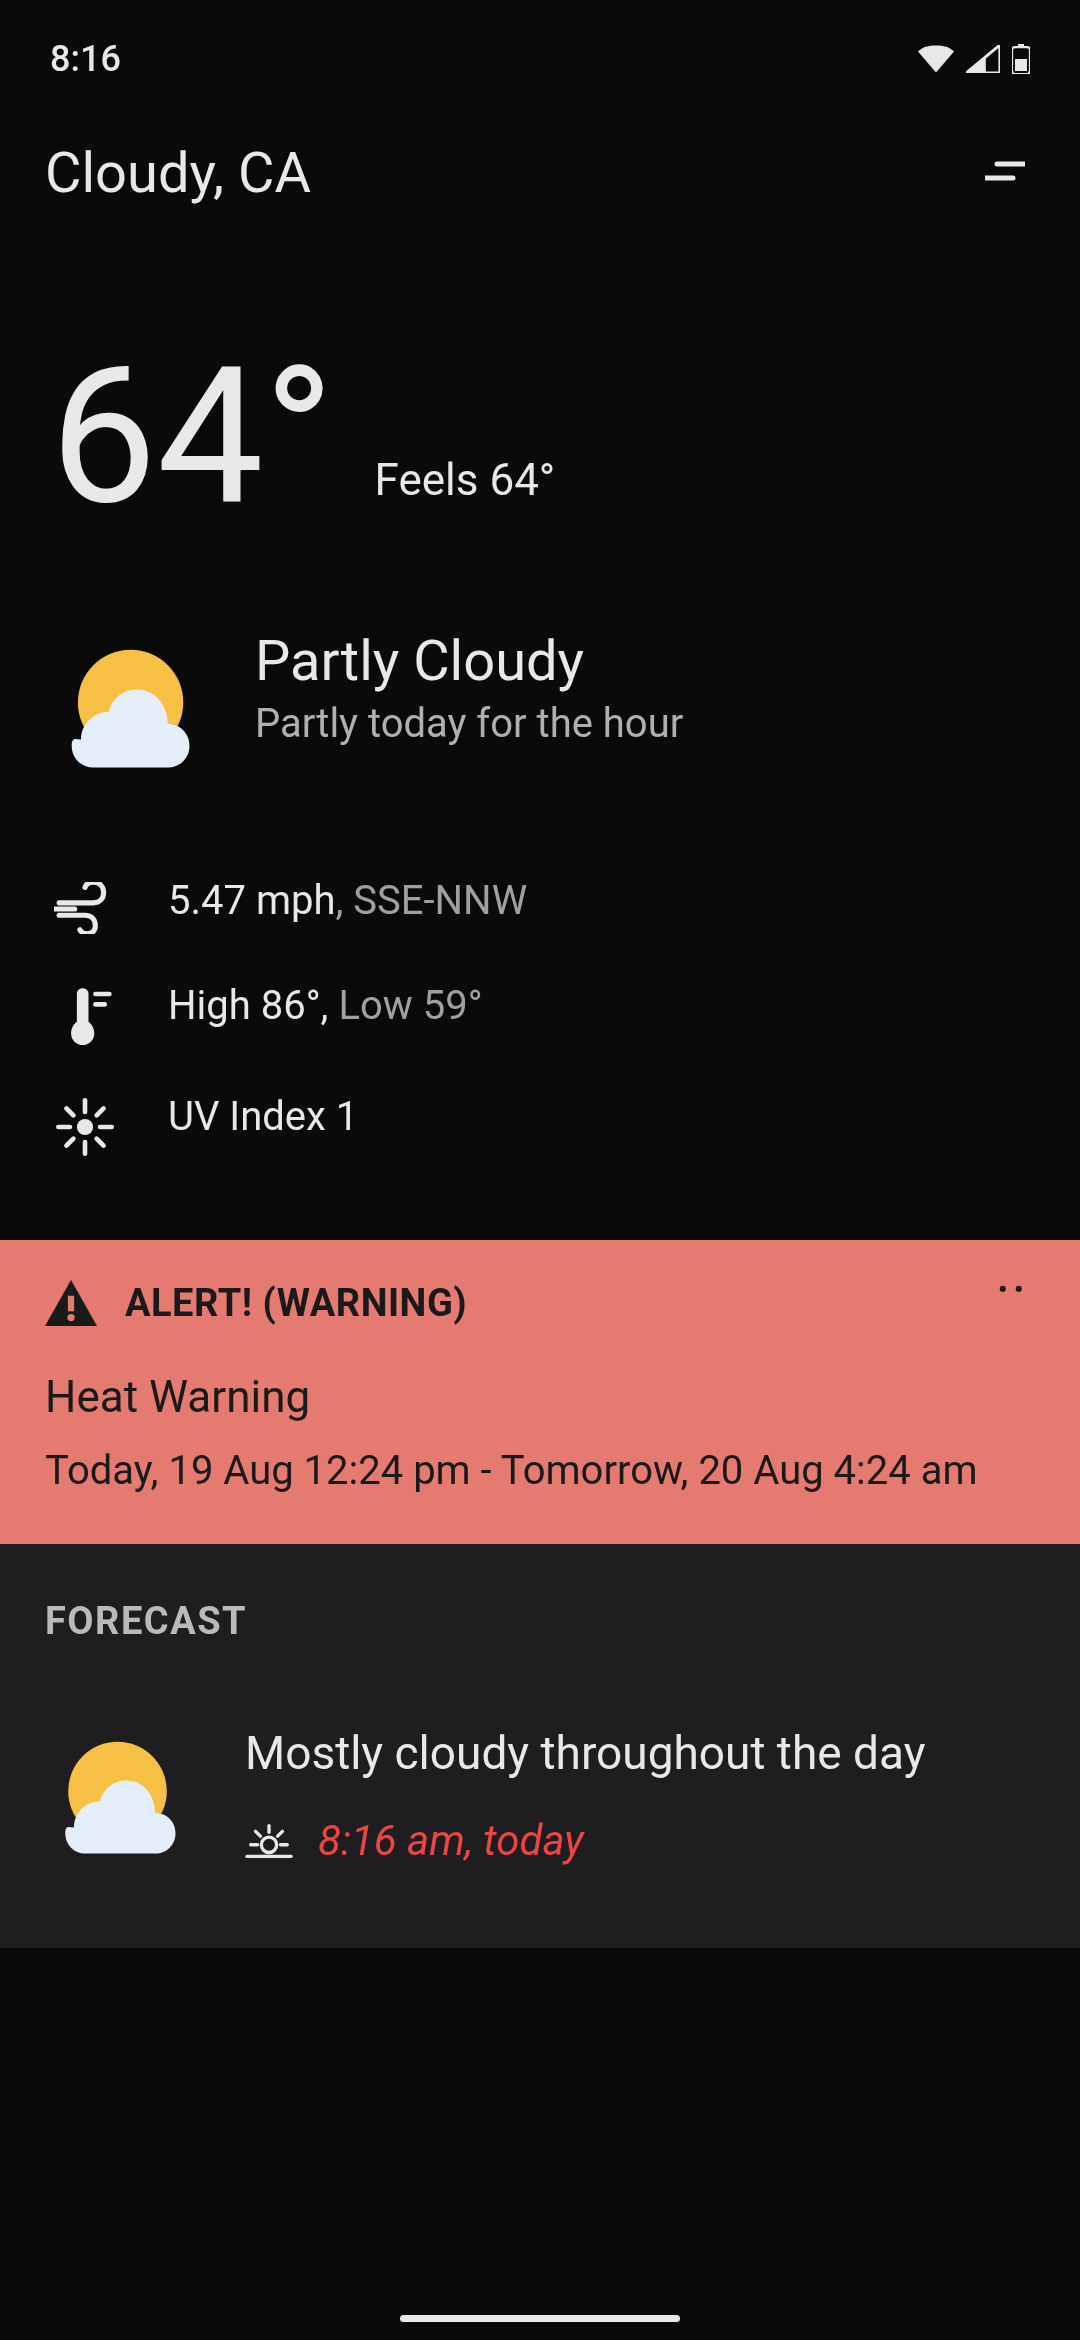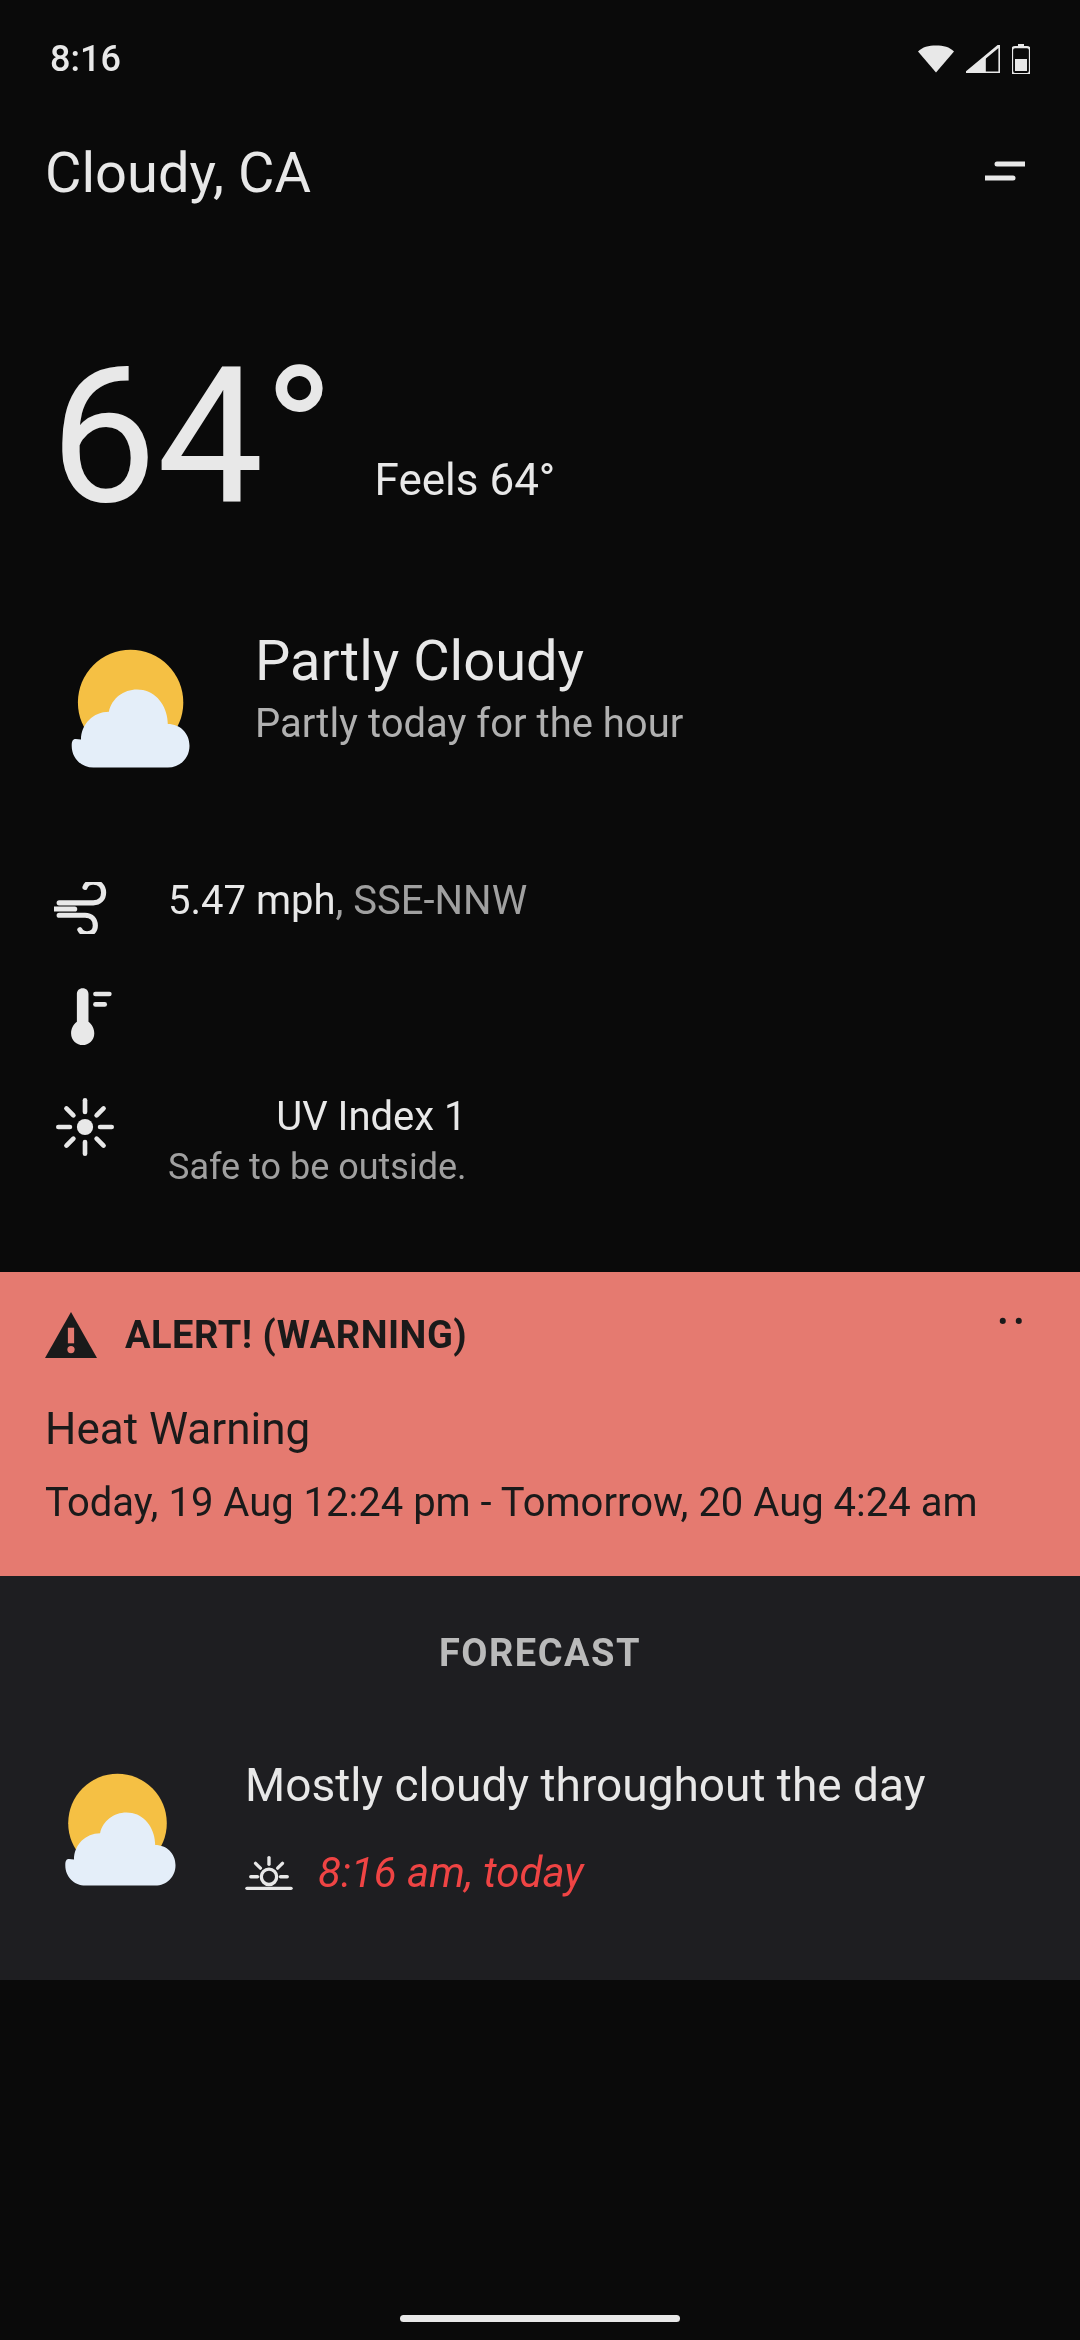--- a/index.html
+++ b/index.html
@@ -157,21 +157,20 @@
     .alert-time {
       font-size: 40px;
       font-weight: 400;
       color: #1a1a1a;
     }
     
     
     .forecast {
       background: #1e1e21;
       padding: 55px 45px 80px 45px;
-      text-align: center;
     }
     .forecast-header {
       font-size: 38px;
       font-weight: 700;
       color: #bababa;
       letter-spacing: 1.5px;
       margin-bottom: 80px;
     }
     .forecast-row {
       display: flex;
@@ -276,20 +275,23 @@
     </div>
   </div>
 
   <div class="detail-row">
     <div class="detail-icon">
       <svg width="58" height="58" viewBox="0 0 50 50">
         <path d="M18 6 C18 3 20 1 23 1 C26 1 28 3 28 6 L28 30 C31 32 33 36 33 40 C33 46 28 50 23 50 C18 50 13 46 13 40 C13 36 15 32 18 30 Z" fill="#e8e8e8"></path>
         <line x1="34" y1="6" x2="46" y2="6" stroke="#e8e8e8" stroke-width="4" stroke-linecap="round"></line>
         <line x1="34" y1="15" x2="42" y2="15" stroke="#e8e8e8" stroke-width="4" stroke-linecap="round"></line>
       </svg>
+    </div>
+    <div class="detail-text">
+      <span>High 86°,  </span><span class="muted">Low 59°</span>
     </div>
   </div>
 
   <div class="detail-row">
     <div class="detail-icon">
       <svg width="58" height="58" viewBox="0 0 50 50">
         <circle cx="25" cy="25" r="7" fill="#e8e8e8"></circle>
         <line x1="25" y1="2" x2="25" y2="12" stroke="#e8e8e8" stroke-width="4" stroke-linecap="round"></line>
         <line x1="25" y1="38" x2="25" y2="48" stroke="#e8e8e8" stroke-width="4" stroke-linecap="round"></line>
         <line x1="2" y1="25" x2="12" y2="25" stroke="#e8e8e8" stroke-width="4" stroke-linecap="round"></line>
@@ -297,21 +299,20 @@
         <line x1="9" y1="9" x2="15" y2="15" stroke="#e8e8e8" stroke-width="4" stroke-linecap="round"></line>
         <line x1="35" y1="35" x2="41" y2="41" stroke="#e8e8e8" stroke-width="4" stroke-linecap="round"></line>
         <line x1="9" y1="41" x2="15" y2="35" stroke="#e8e8e8" stroke-width="4" stroke-linecap="round"></line>
         <line x1="35" y1="15" x2="41" y2="9" stroke="#e8e8e8" stroke-width="4" stroke-linecap="round"></line>
       </svg>
     </div>
     <div>
       <div class="detail-text">
         <span>UV Index  </span><span>1</span>
       </div>
-      <div class="detail-subtext">Safe to be outside.</div>
     </div>
   </div>
 </div>
 
 <div class="alert">
   <div class="alert-more">••</div>
   <div class="alert-header">
     <svg width="52" height="46" viewBox="0 0 50 44">
       <path d="M25 0 L50 44 L0 44 Z" fill="#1a1a1a"></path>
       <rect x="22" y="15" width="6" height="15" fill="#e57a70"></rect>

